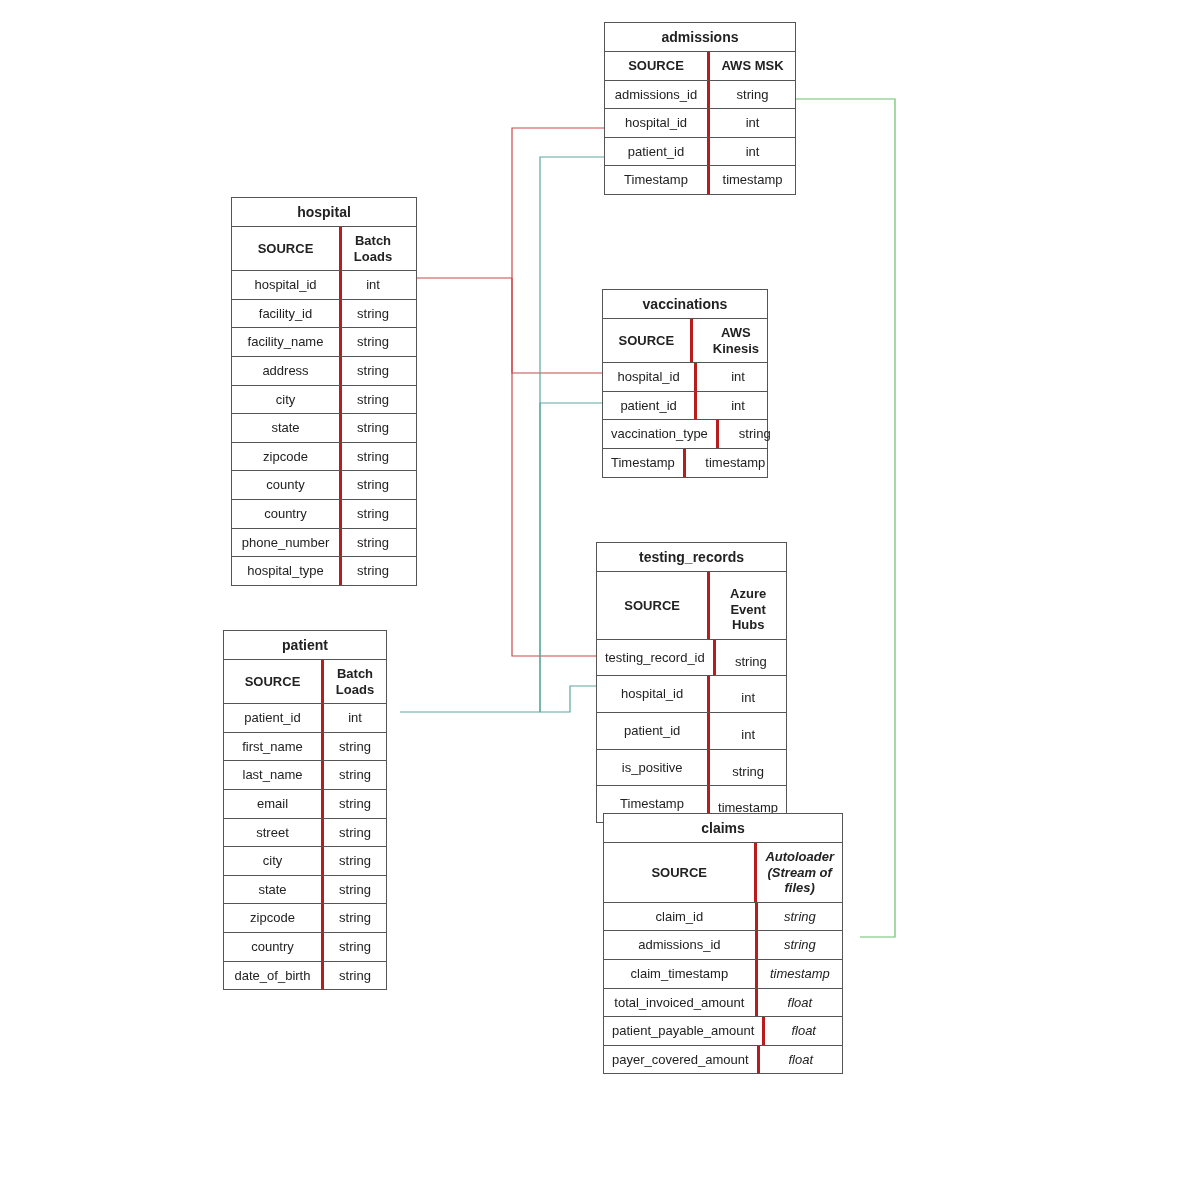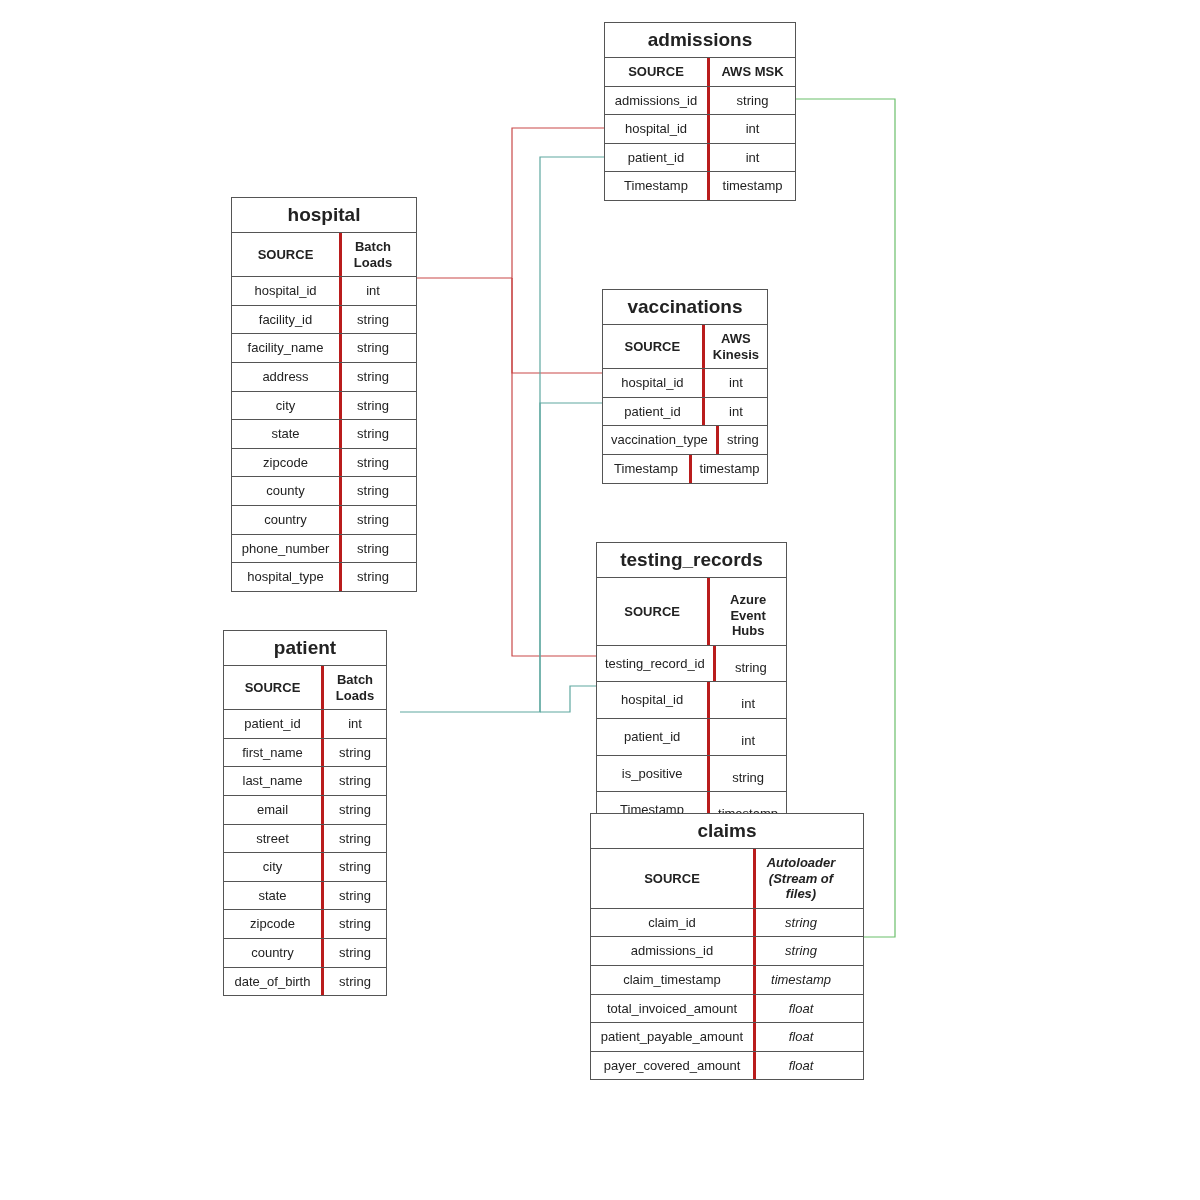--- a/index.html
+++ b/index.html
@@ -23,21 +23,21 @@
   .entity {
     position: absolute;
     border: 1px solid #555;
     background: #fff;
   }
   .entity .title {
     font-weight: bold;
     text-align: center;
     padding: 6px 4px;
     border-bottom: 1px solid #555;
-    font-size: 19px;
+    font-size: 14px;
   }
   .entity .row {
     display: flex;
     border-bottom: 1px solid #555;
   }
   .entity .row:last-child { border-bottom: none; }
   .entity .cell {
     padding: 6px 8px;
     text-align: center;
     display: flex;
@@ -49,21 +49,21 @@
   .bold { font-weight: bold; }
 
   
   .hospital .cell:first-child { width: 110px; }
   .hospital .cell:last-child  { width: 62px; }
   .patient .cell:first-child  { width: 100px; }
   .patient .cell:last-child   { width: 62px; }
   .admissions .cell:first-child { width: 105px; }
   .admissions .cell:last-child  { width: 85px; }
   .vaccinations .cell:first-child { width: 125px; }
-  .vaccinations .cell:last-child  { width: 75px; }
+  .vaccinations .cell:last-child  { width: 75px; margin-left: 12px; }
   .testing .cell:first-child { width: 128px; }
   .testing .cell:last-child  { width: 85px; margin-top: 8px; }
   .claims .cell:first-child { width: 165px; }
   .claims .cell:last-child  { width: 90px; font-style: italic; }
 </style>
 </head>
 <body>
 
 <svg class="connectors">
 
@@ -257,21 +257,21 @@
         <div class="cell">is_positive</div>
         <div class="cell">string</div>
       </div>
       <div class="row">
         <div class="cell">Timestamp</div>
         <div class="cell">timestamp</div>
       </div>
     </div>
 </div>
 
-<div class="entity claims" style="left:590px; top:813px; width:274px;">
+<div class="entity claims" style="left:603px; top:813px; width:240px;">
   <div class="title">claims</div>
   <div class="row">
     <div class="cell bold">SOURCE</div>
     <div class="cell bold">Autoloader (Stream of files)</div>
   </div>
   <div>
       <div class="row">
         <div class="cell">claim_id</div>
         <div class="cell">string</div>
       </div>

